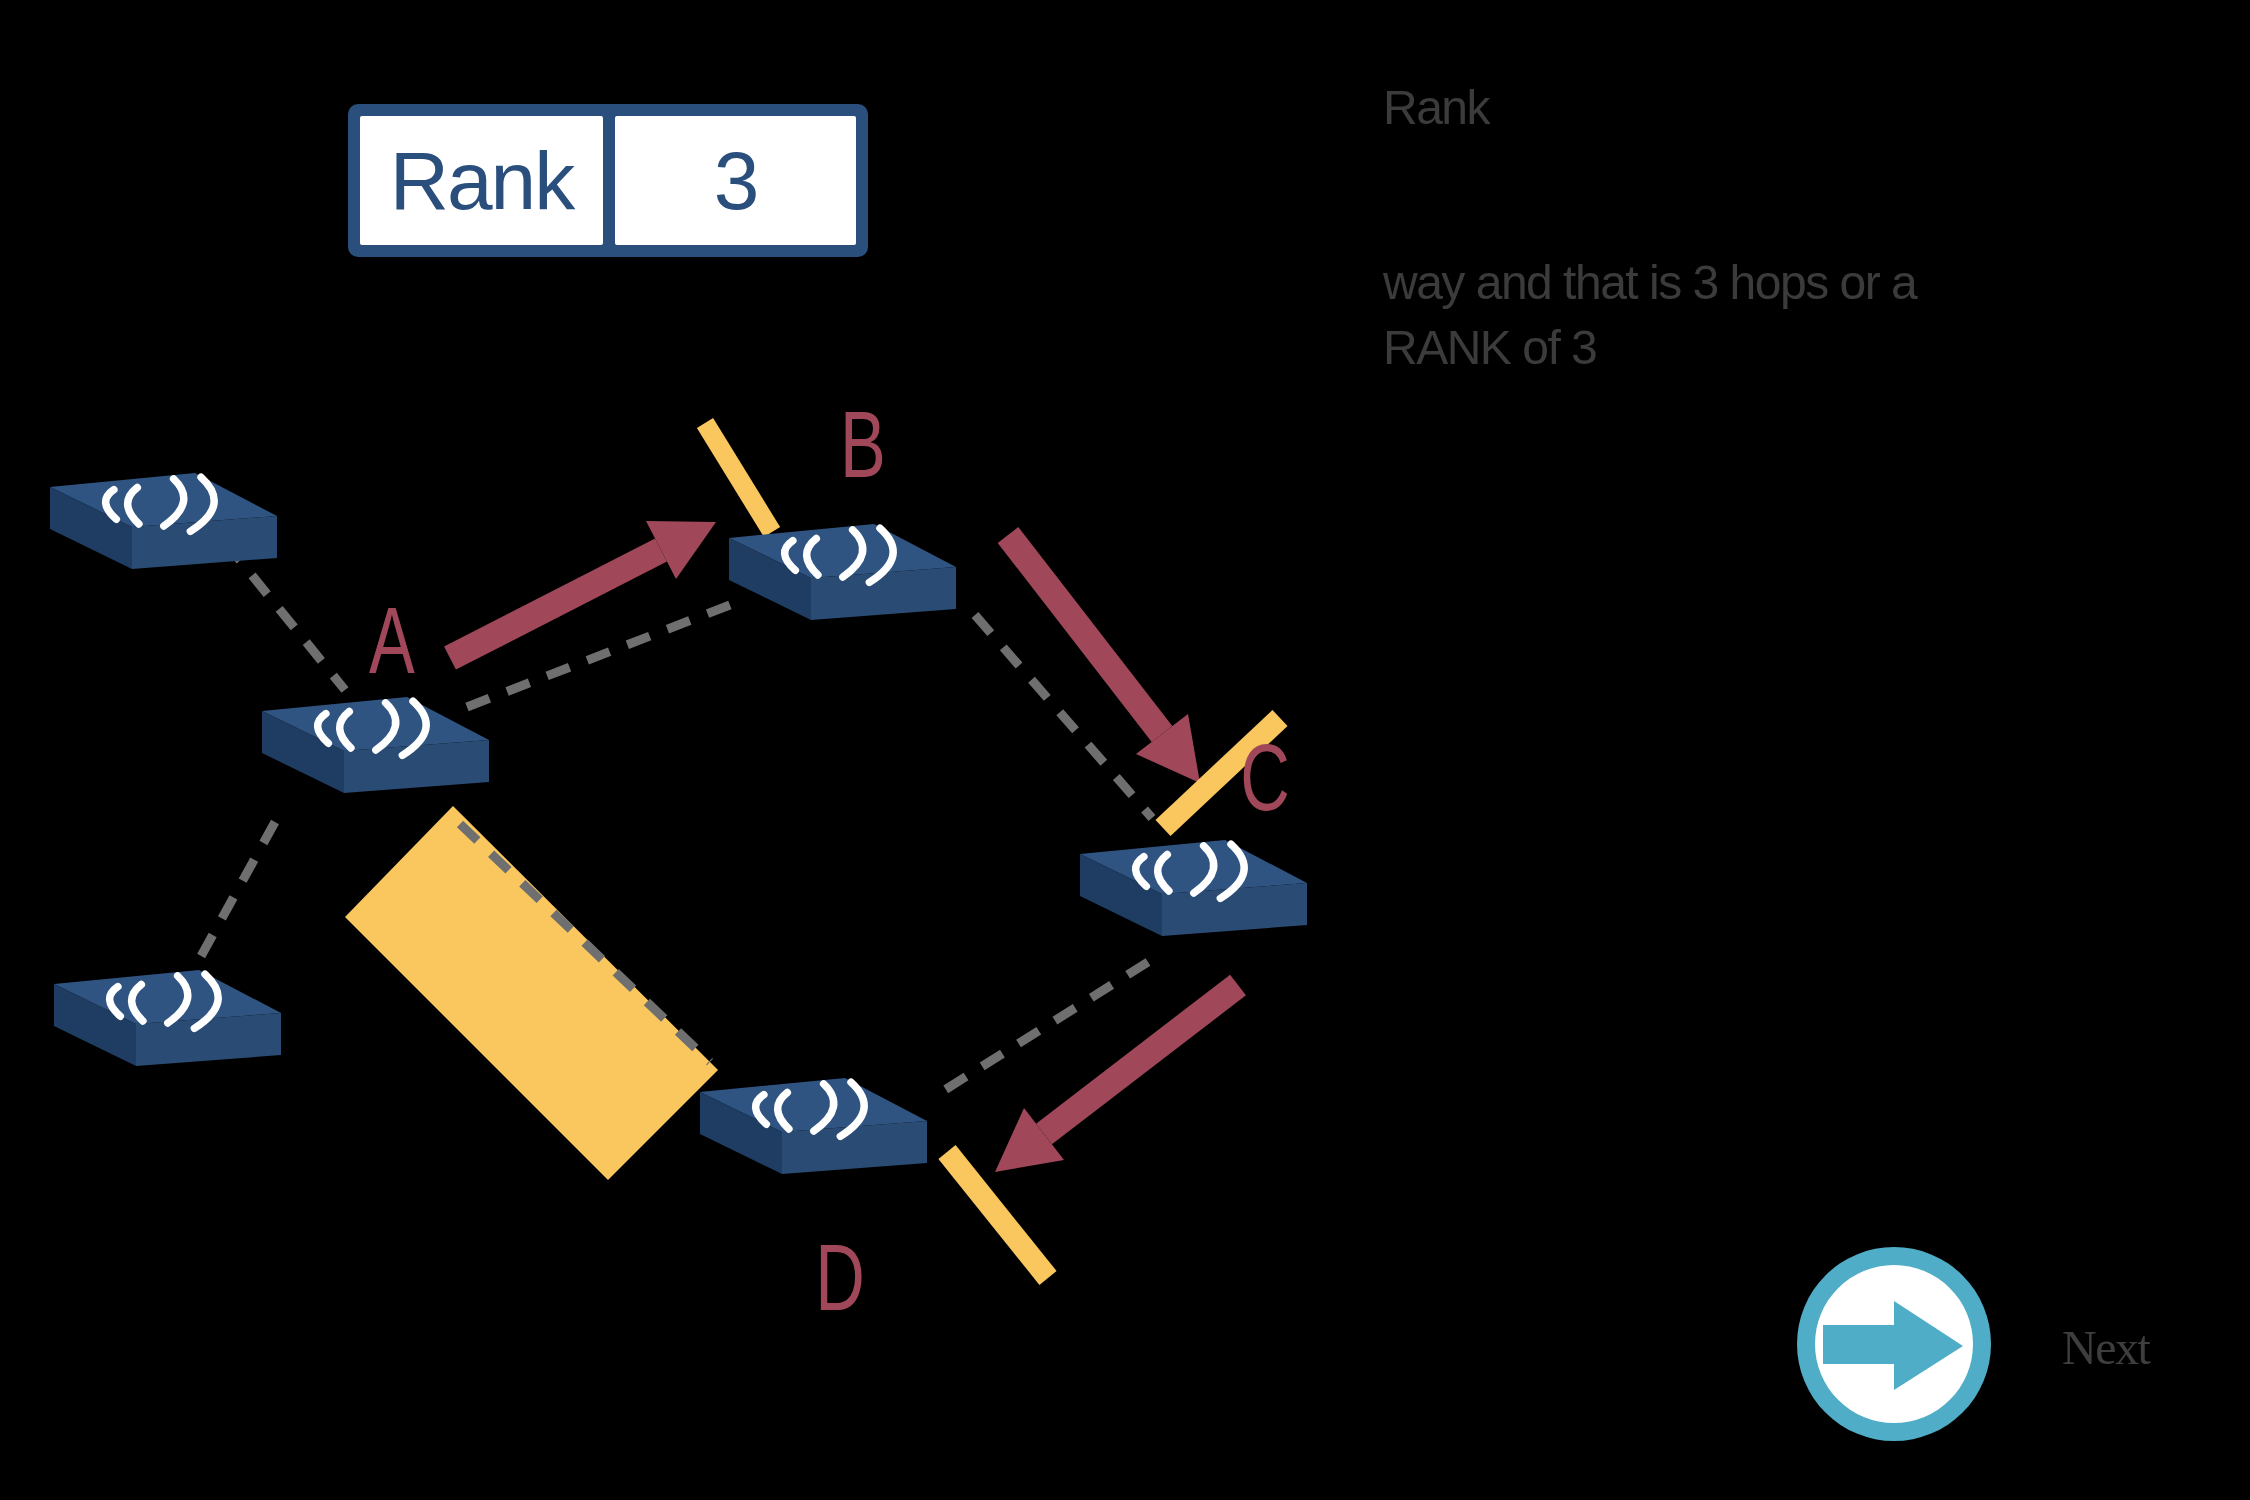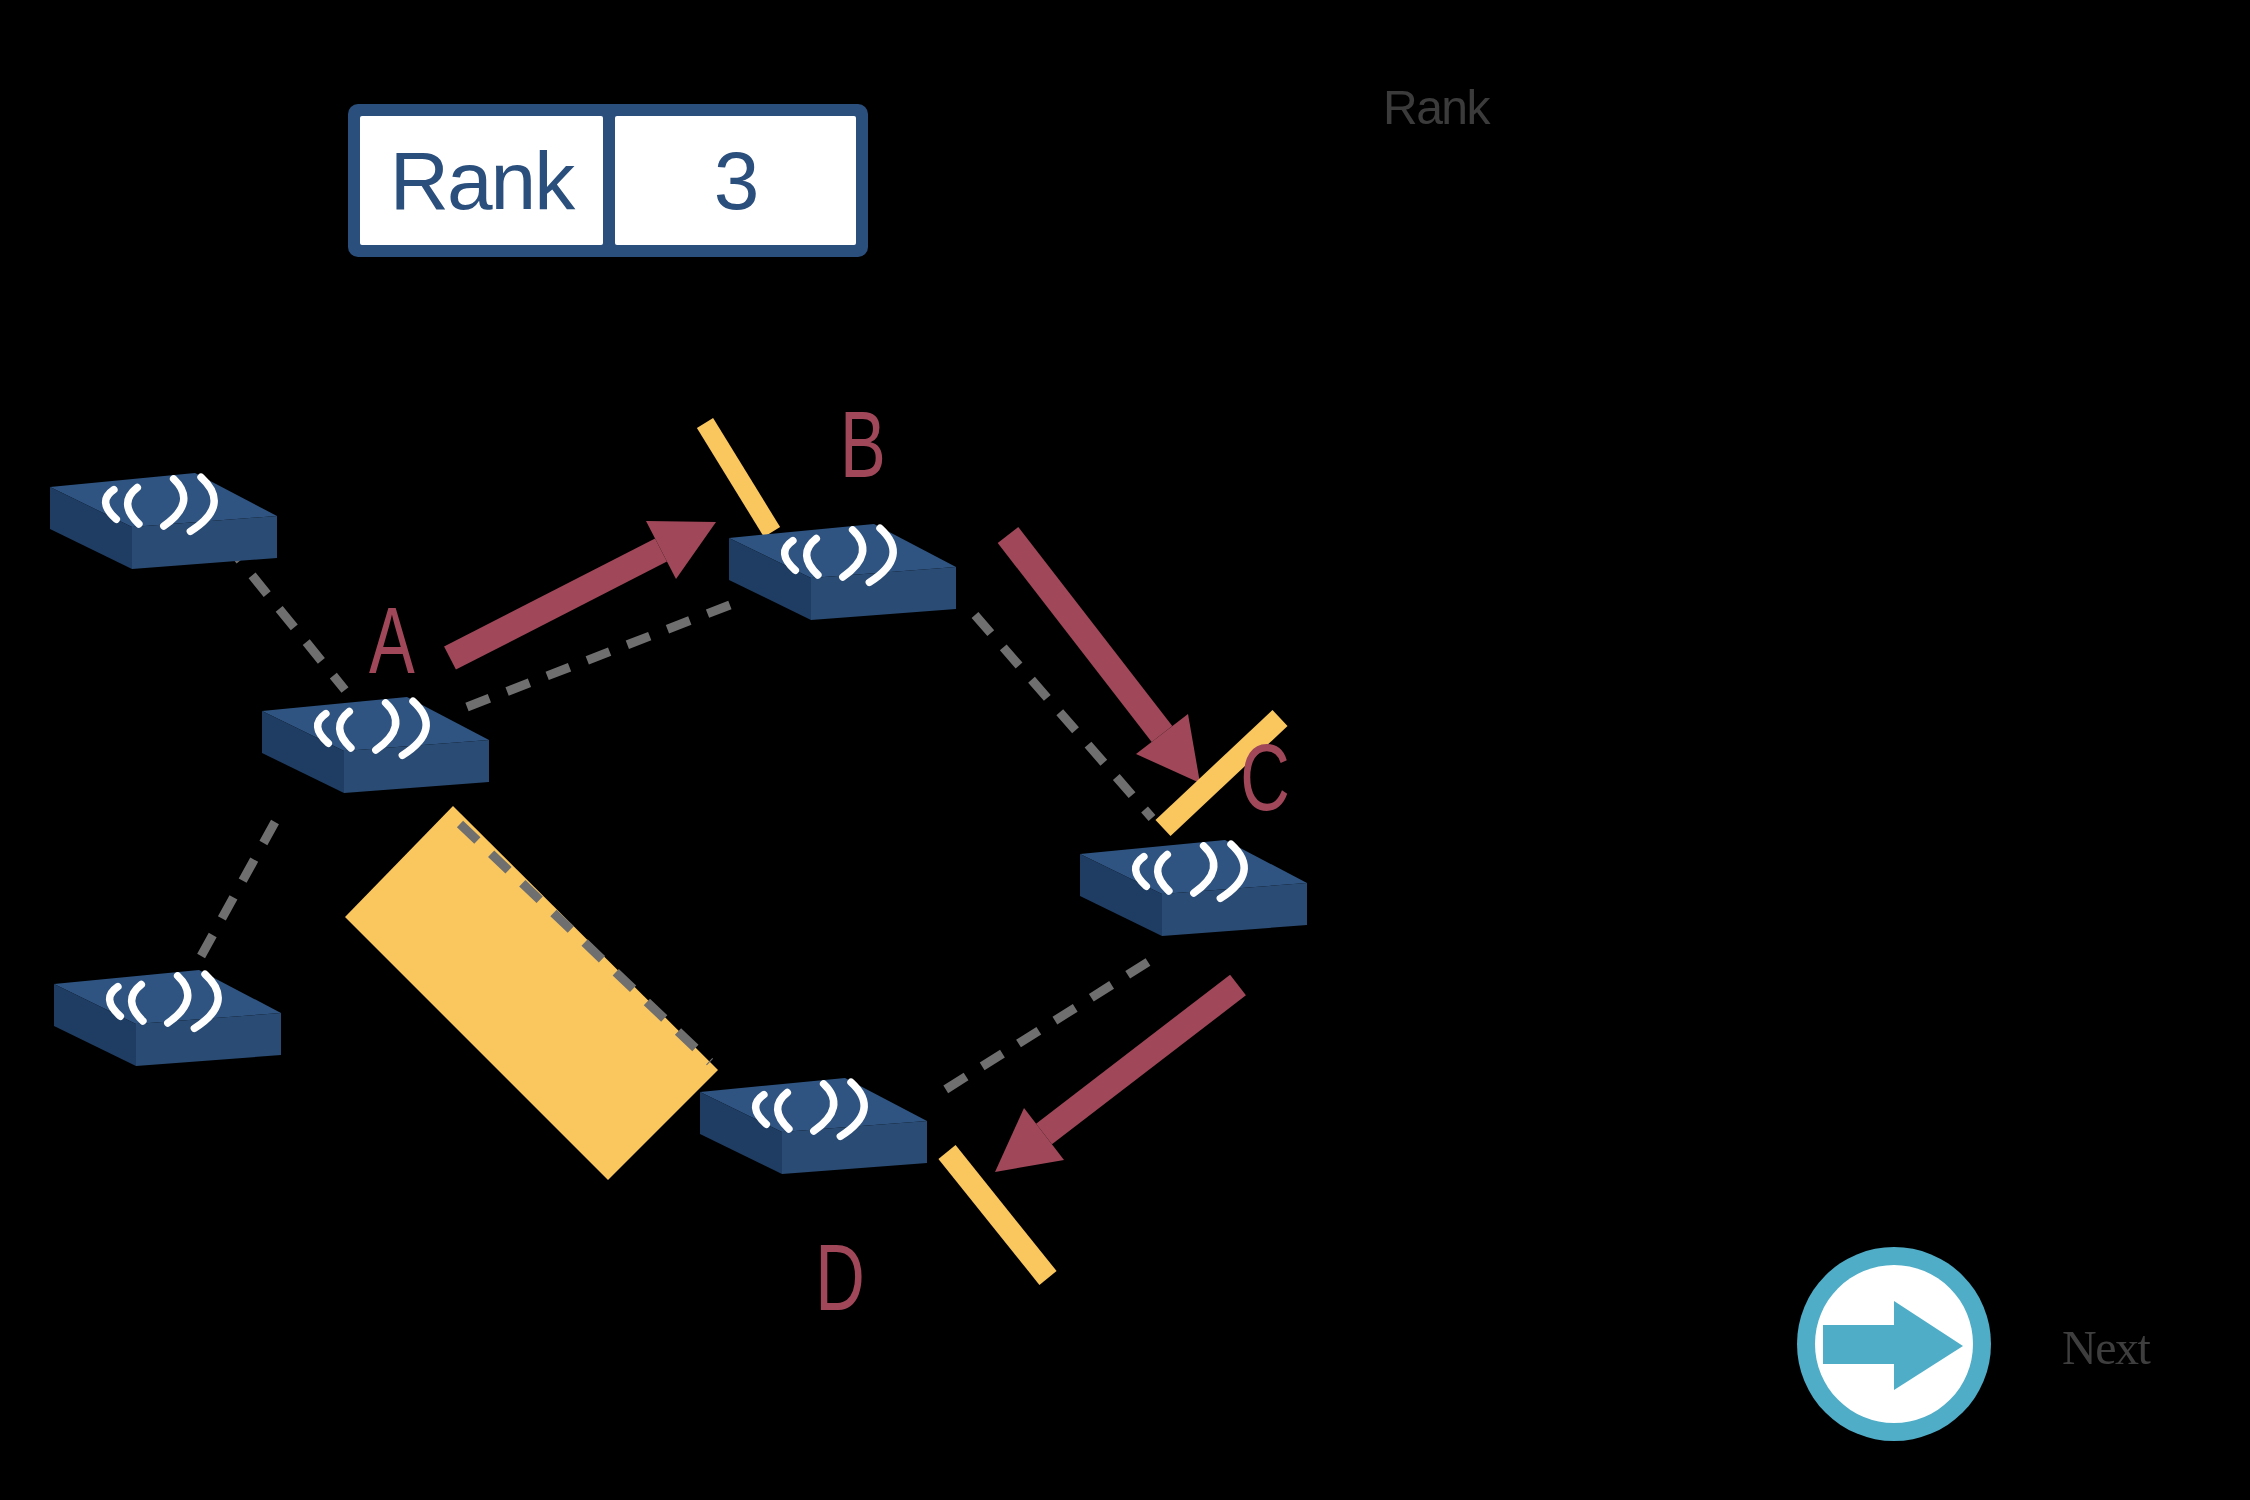--- a/index.html
+++ b/index.html
@@ -50,20 +50,22 @@
     <div class="rank-cell label">
       <span>Rank</span>
     </div>
     <div class="rank-cell value">
       <span>3</span>
     </div>
   </div>
 
   <div class="info-heading">Rank</div>
   <div class="info-body">
+    <div>way and that is 3 hops or a</div>
+    <div>RANK of 3</div>
   </div>
 
   <svg class="diagram-svg" width="2250" height="1500" viewBox="0 0 2250 1500">
     <defs>
       <g id="ap-node">
         <polygon points="-115,-13 30,-27 112,16 -33,27" fill="#2F5481"></polygon>
         <polygon points="-115,-13 -33,27 -33,69 -115,29" fill="#1F3D62"></polygon>
         <polygon points="-33,27 112,16 112,58 -33,69" fill="#2A4B73"></polygon>
         <g fill="none" stroke="#ffffff" stroke-width="7.5" stroke-linecap="round" transform="rotate(7)">
           <path d="M -52,-4 Q -68,10 -46,25"></path>

